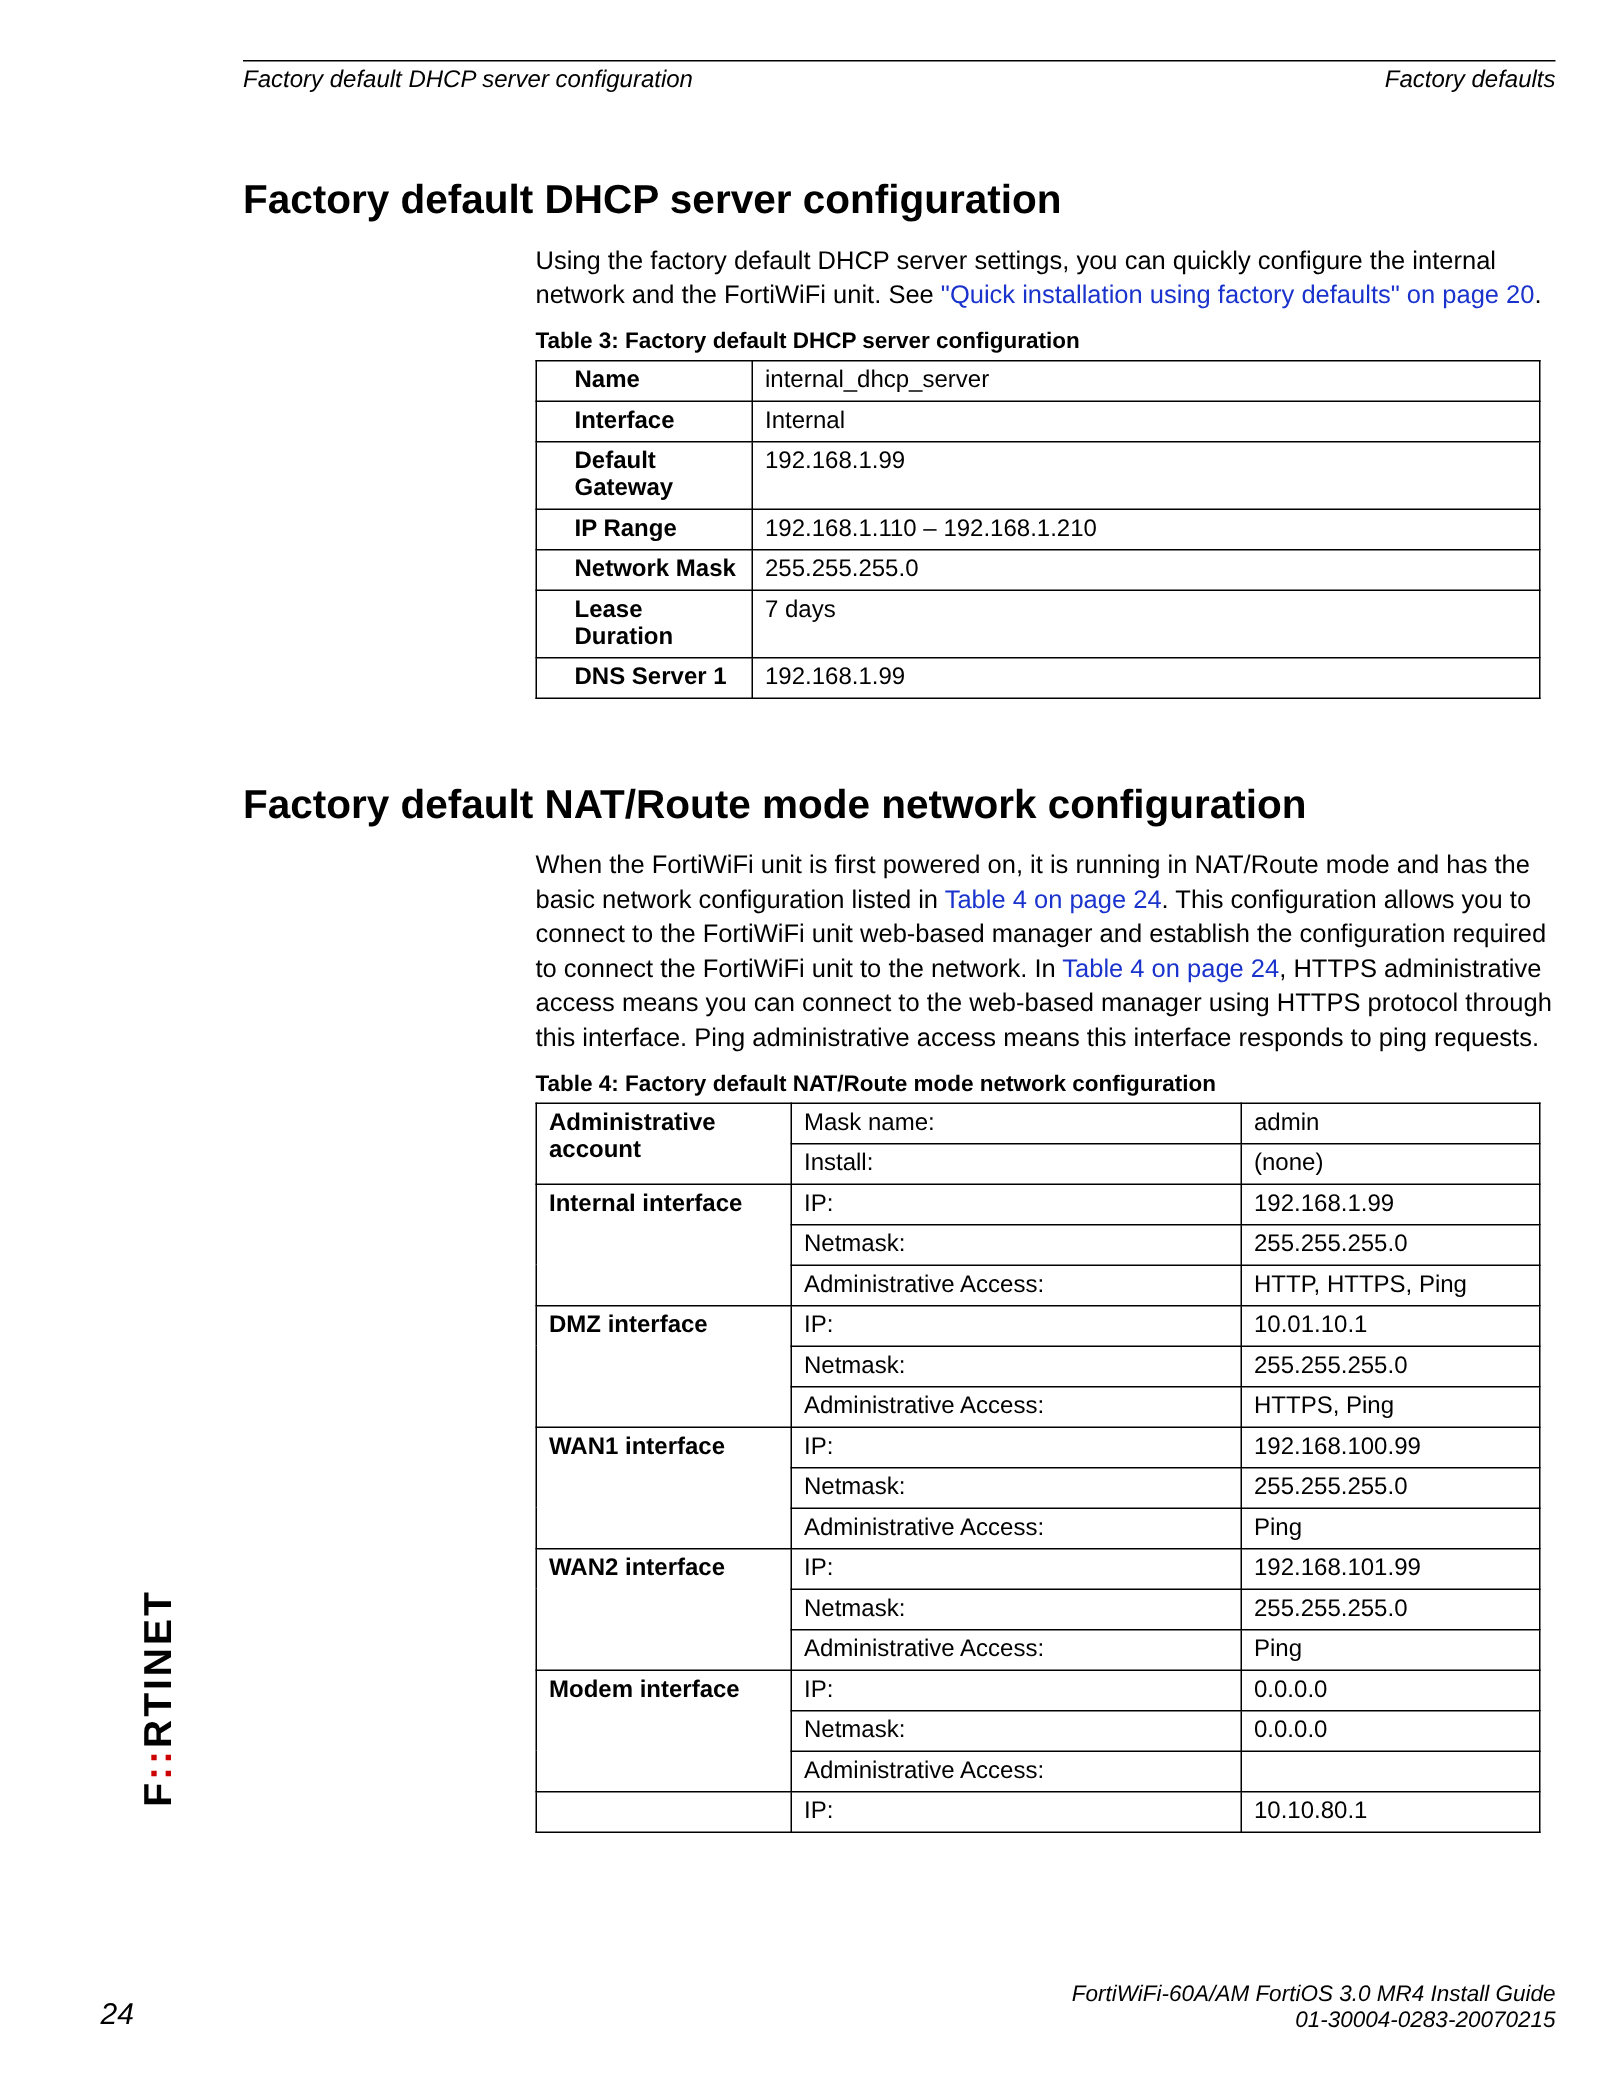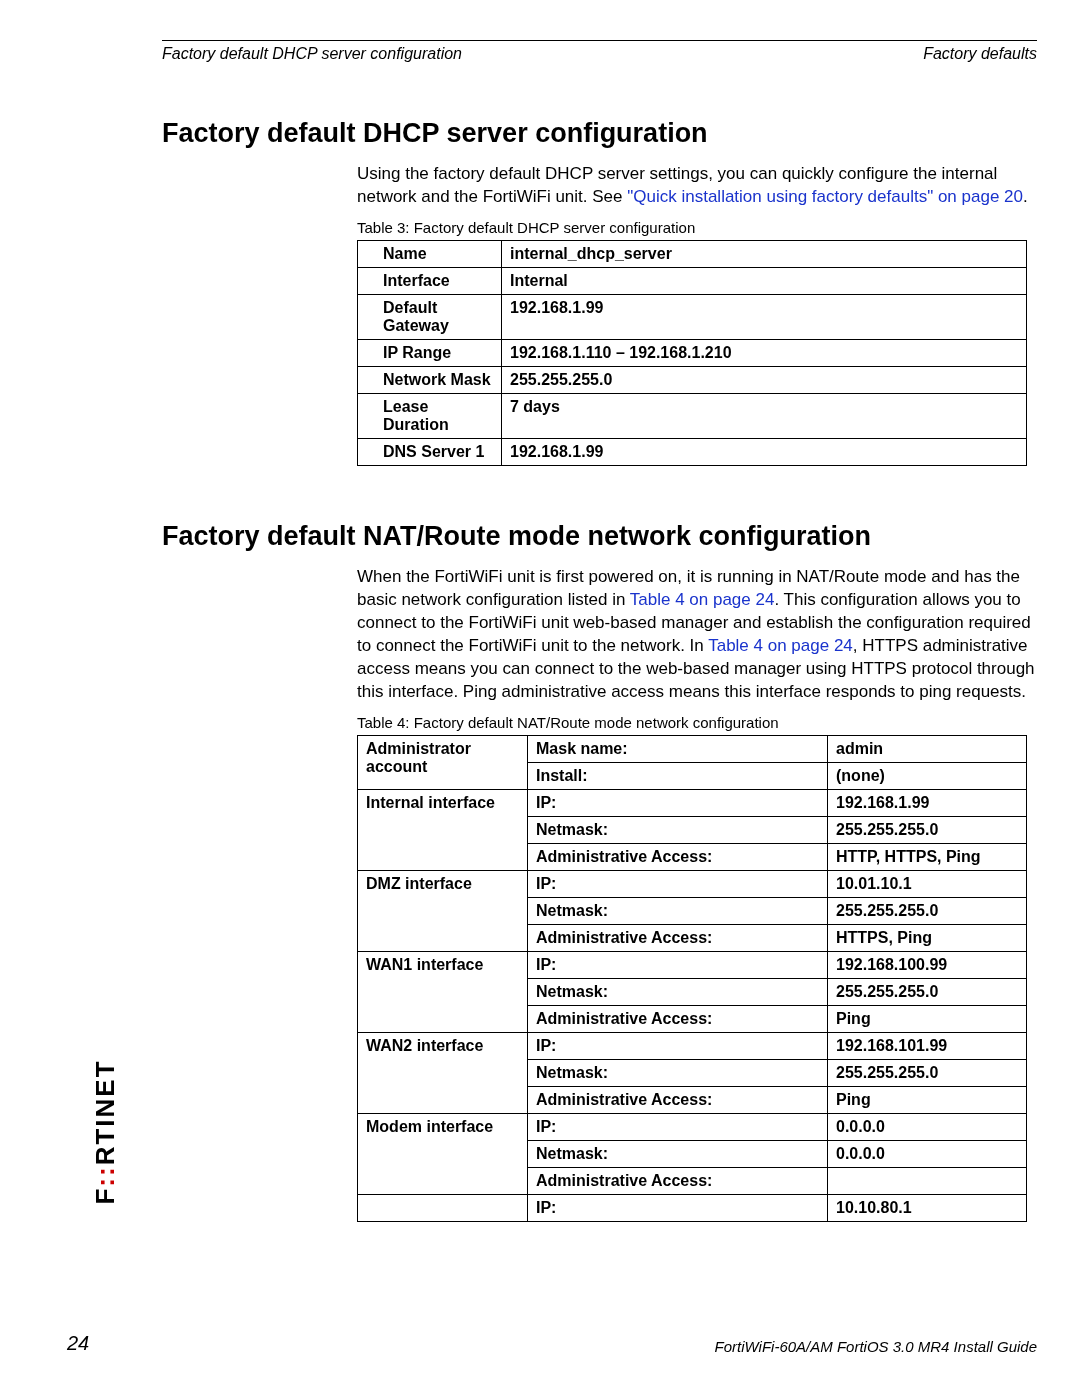--- a/index.html
+++ b/index.html
@@ -28,38 +28,38 @@
     margin-bottom: 14px;
   }
   .body-text {
     font-size: 17px;
     line-height: 1.35;
     margin-left: 195px;
     margin-bottom: 10px;
   }
   a.link { color: #1a33cc; text-decoration: none; }
   .table-caption {
-    font-weight: normal;
+    font-weight: bold;
     font-size: 15px;
     margin-left: 195px;
     margin-top: 8px;
     margin-bottom: 4px;
   }
   table.cfg {
     margin-left: 195px;
     border-collapse: collapse;
     width: 670px;
     font-size: 16px;
   }
   table.cfg td, table.cfg th {
     border: 1px solid #000;
     padding: 4px 8px;
     text-align: left;
     vertical-align: top;
-    font-weight: bold;
+    font-weight: normal;
   }
   table.cfg .lbl { font-weight: bold; width: 144px; padding-left: 25px; }
   table.cfg4 { width: 670px; }
   table.cfg4 .col1 { width: 170px; font-weight: bold; }
   table.cfg4 .col2 { width: 300px; }
   table.cfg4 .col3 { }
   .section-gap { height: 55px; }
   .footer {
     position: absolute;
     bottom: 42px;
@@ -137,21 +137,21 @@
   <div class="section-gap"></div>
 
   <h2 class="section-title">Factory default NAT/Route mode network configuration</h2>
   <p class="body-text">
     <span>When the FortiWiFi unit is first powered on, it is running in NAT/Route mode and has the basic network configuration listed in </span><a href="#" class="link">Table 4 on page 24</a><span>. This configuration allows you to connect to the FortiWiFi unit web-based manager and establish the configuration required to connect the FortiWiFi unit to the network. In </span><a href="#" class="link">Table 4 on page 24</a><span>, HTTPS administrative access means you can connect to the web-based manager using HTTPS protocol through this interface. Ping administrative access means this interface responds to ping requests.</span>
   </p>
   <div class="table-caption">Table 4: Factory default NAT/Route mode network configuration</div>
   <table class="cfg cfg4">
     <tbody id="t4body">
         <tr>
-          <td class="col1" rowspan="2">Administrator account</td>
+          <td class="col1" rowspan="2">Administrative account</td>
           <td class="col2">Mask name:</td>
           <td class="col3">admin</td>
         </tr>
         <tr>
           <td class="col2">Install:</td>
           <td class="col3">(none)</td>
         </tr>
         <tr>
           <td class="col1" rowspan="3">Internal interface</td>
           <td class="col2">IP:</td>
@@ -229,14 +229,15 @@
     <svg viewBox="0 0 38 220">
       <g transform="translate(19,110) rotate(-90)">
         <text x="0" y="6" text-anchor="middle" font-family="Arial" font-size="26" font-weight="900" letter-spacing="2" fill="#000">F<tspan fill="#c00">::</tspan>RTINET</text>
       </g>
     </svg>
   </div>
 
   <div class="footer">
     <span class="pn">24</span>
     <div>FortiWiFi-60A/AM FortiOS 3.0 MR4 Install Guide</div>
+    <div>01-30004-0283-20070215</div>
   </div>
 </div>
 
 </body></html>

